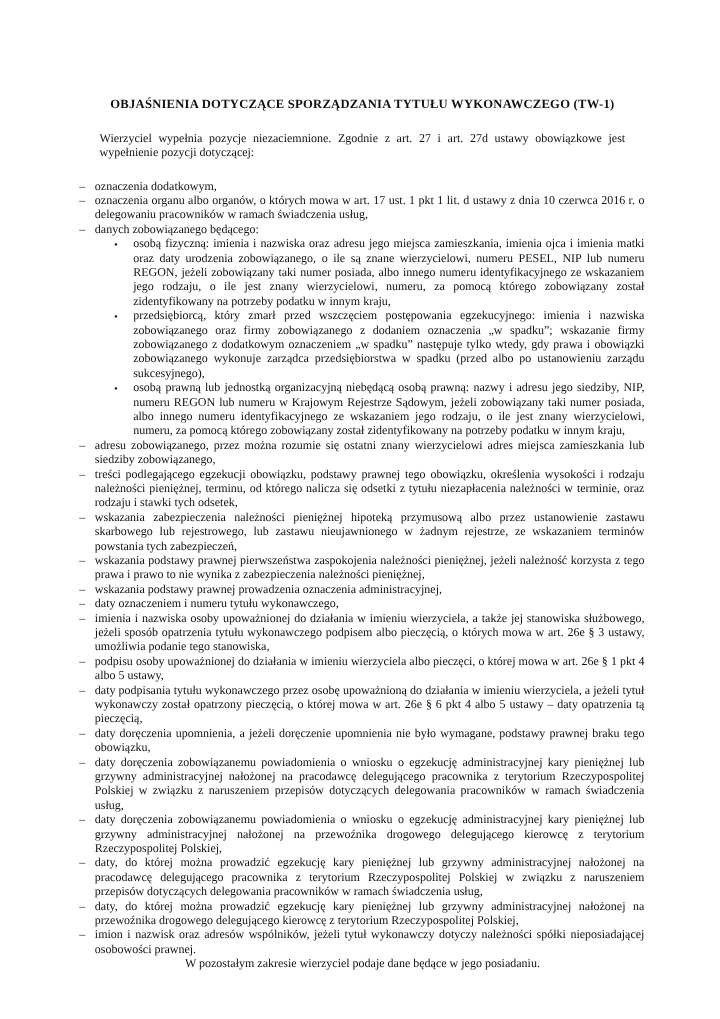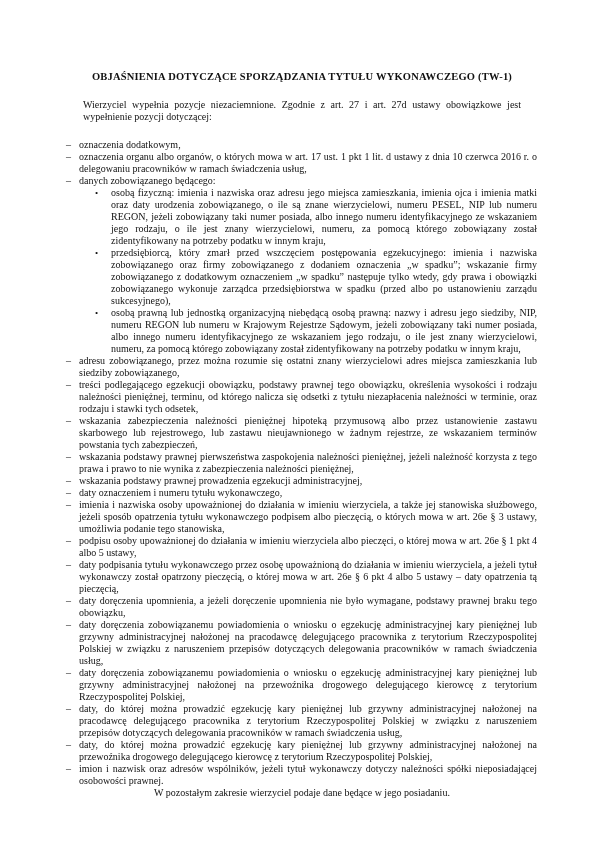--- a/index.html
+++ b/index.html
@@ -19,21 +19,21 @@
   .content {
     position: absolute;
     left: 67px;
     top: 70px;
     width: 470px;
     font-size: 10px;
     line-height: 12px;
     text-align: justify;
   }
   .doc-title {
-    margin: 0 0 11px 0;
+    margin: 11px 0 11px 0;
     font-size: 10.5px;
     line-height: 13px;
     font-weight: bold;
     text-align: center;
     letter-spacing: 0.2px;
   }
   .intro {
     margin: 16px;
   }
   .list {
@@ -75,21 +75,21 @@
         <div class="item level1"><span class="marker">–</span><span class="itext">oznaczenia dodatkowym,</span></div>
         <div class="item level1"><span class="marker">–</span><span class="itext">oznaczenia organu albo organów, o których mowa w art. 17 ust. 1 pkt 1 lit. d ustawy z dnia 10 czerwca 2016 r. o delegowaniu pracowników w ramach świadczenia usług,</span></div>
         <div class="item level1"><span class="marker">–</span><span class="itext">danych zobowiązanego będącego:</span></div>
         <div class="item level2"><span class="marker">•</span><span class="itext">osobą fizyczną: imienia i nazwiska oraz adresu jego miejsca zamieszkania, imienia ojca i imienia matki oraz daty urodzenia zobowiązanego, o ile są znane wierzycielowi, numeru PESEL, NIP lub numeru REGON, jeżeli zobowiązany taki numer posiada, albo innego numeru identyfikacyjnego ze wskazaniem jego rodzaju, o ile jest znany wierzycielowi, numeru, za pomocą którego zobowiązany został zidentyfikowany na potrzeby podatku w innym kraju,</span></div>
         <div class="item level2"><span class="marker">•</span><span class="itext">przedsiębiorcą, który zmarł przed wszczęciem postępowania egzekucyjnego: imienia i nazwiska zobowiązanego oraz firmy zobowiązanego z dodaniem oznaczenia „w spadku”; wskazanie firmy zobowiązanego z dodatkowym oznaczeniem „w spadku” następuje tylko wtedy, gdy prawa i obowiązki zobowiązanego wykonuje zarządca przedsiębiorstwa w spadku (przed albo po ustanowieniu zarządu sukcesyjnego),</span></div>
         <div class="item level2"><span class="marker">•</span><span class="itext">osobą prawną lub jednostką organizacyjną niebędącą osobą prawną: nazwy i adresu jego siedziby, NIP, numeru REGON lub numeru w Krajowym Rejestrze Sądowym, jeżeli zobowiązany taki numer posiada, albo innego numeru identyfikacyjnego ze wskazaniem jego rodzaju, o ile jest znany wierzycielowi, numeru, za pomocą którego zobowiązany został zidentyfikowany na potrzeby podatku w innym kraju,</span></div>
         <div class="item level1"><span class="marker">–</span><span class="itext">adresu zobowiązanego, przez można rozumie się ostatni znany wierzycielowi adres miejsca zamieszkania lub siedziby zobowiązanego,</span></div>
         <div class="item level1"><span class="marker">–</span><span class="itext">treści podlegającego egzekucji obowiązku, podstawy prawnej tego obowiązku, określenia wysokości i rodzaju należności pieniężnej, terminu, od którego nalicza się odsetki z tytułu niezapłacenia należności w terminie, oraz rodzaju i stawki tych odsetek,</span></div>
         <div class="item level1"><span class="marker">–</span><span class="itext">wskazania zabezpieczenia należności pieniężnej hipoteką przymusową albo przez ustanowienie zastawu skarbowego lub rejestrowego, lub zastawu nieujawnionego w żadnym rejestrze, ze wskazaniem terminów powstania tych zabezpieczeń,</span></div>
         <div class="item level1"><span class="marker">–</span><span class="itext">wskazania podstawy prawnej pierwszeństwa zaspokojenia należności pieniężnej, jeżeli należność korzysta z tego prawa i prawo to nie wynika z zabezpieczenia należności pieniężnej,</span></div>
-        <div class="item level1"><span class="marker">–</span><span class="itext">wskazania podstawy prawnej prowadzenia egzekucji administracyjnej,</span></div>
+        <div class="item level1"><span class="marker">–</span><span class="itext">wskazania podstawy prawnej prowadzenia oznaczenia administracyjnej,</span></div>
         <div class="item level1"><span class="marker">–</span><span class="itext">daty oznaczeniem i numeru tytułu wykonawczego,</span></div>
         <div class="item level1"><span class="marker">–</span><span class="itext">imienia i nazwiska osoby upoważnionej do działania w imieniu wierzyciela, a także jej stanowiska służbowego, jeżeli sposób opatrzenia tytułu wykonawczego podpisem albo pieczęcią, o których mowa w art. 26e § 3 ustawy, umożliwia podanie tego stanowiska,</span></div>
         <div class="item level1"><span class="marker">–</span><span class="itext">podpisu osoby upoważnionej do działania w imieniu wierzyciela albo pieczęci, o której mowa w art. 26e § 1 pkt 4 albo 5 ustawy,</span></div>
         <div class="item level1"><span class="marker">–</span><span class="itext">daty podpisania tytułu wykonawczego przez osobę upoważnioną do działania w imieniu wierzyciela, a jeżeli tytuł wykonawczy został opatrzony pieczęcią, o której mowa w art. 26e § 6 pkt 4 albo 5 ustawy – daty opatrzenia tą pieczęcią,</span></div>
         <div class="item level1"><span class="marker">–</span><span class="itext">daty doręczenia upomnienia, a jeżeli doręczenie upomnienia nie było wymagane, podstawy prawnej braku tego obowiązku,</span></div>
         <div class="item level1"><span class="marker">–</span><span class="itext">daty doręczenia zobowiązanemu powiadomienia o wniosku o egzekucję administracyjnej kary pieniężnej lub grzywny administracyjnej nałożonej na pracodawcę delegującego pracownika z terytorium Rzeczypospolitej Polskiej w związku z naruszeniem przepisów dotyczących delegowania pracowników w ramach świadczenia usług,</span></div>
         <div class="item level1"><span class="marker">–</span><span class="itext">daty doręczenia zobowiązanemu powiadomienia o wniosku o egzekucję administracyjnej kary pieniężnej lub grzywny administracyjnej nałożonej na przewoźnika drogowego delegującego kierowcę z terytorium Rzeczypospolitej Polskiej,</span></div>
         <div class="item level1"><span class="marker">–</span><span class="itext">daty, do której można prowadzić egzekucję kary pieniężnej lub grzywny administracyjnej nałożonej na pracodawcę delegującego pracownika z terytorium Rzeczypospolitej Polskiej w związku z naruszeniem przepisów dotyczących delegowania pracowników w ramach świadczenia usług,</span></div>
         <div class="item level1"><span class="marker">–</span><span class="itext">daty, do której można prowadzić egzekucję kary pieniężnej lub grzywny administracyjnej nałożonej na przewoźnika drogowego delegującego kierowcę z terytorium Rzeczypospolitej Polskiej,</span></div>
         <div class="item level1"><span class="marker">–</span><span class="itext">imion i nazwisk oraz adresów wspólników, jeżeli tytuł wykonawczy dotyczy należności spółki nieposiadającej osobowości prawnej.</span></div>

